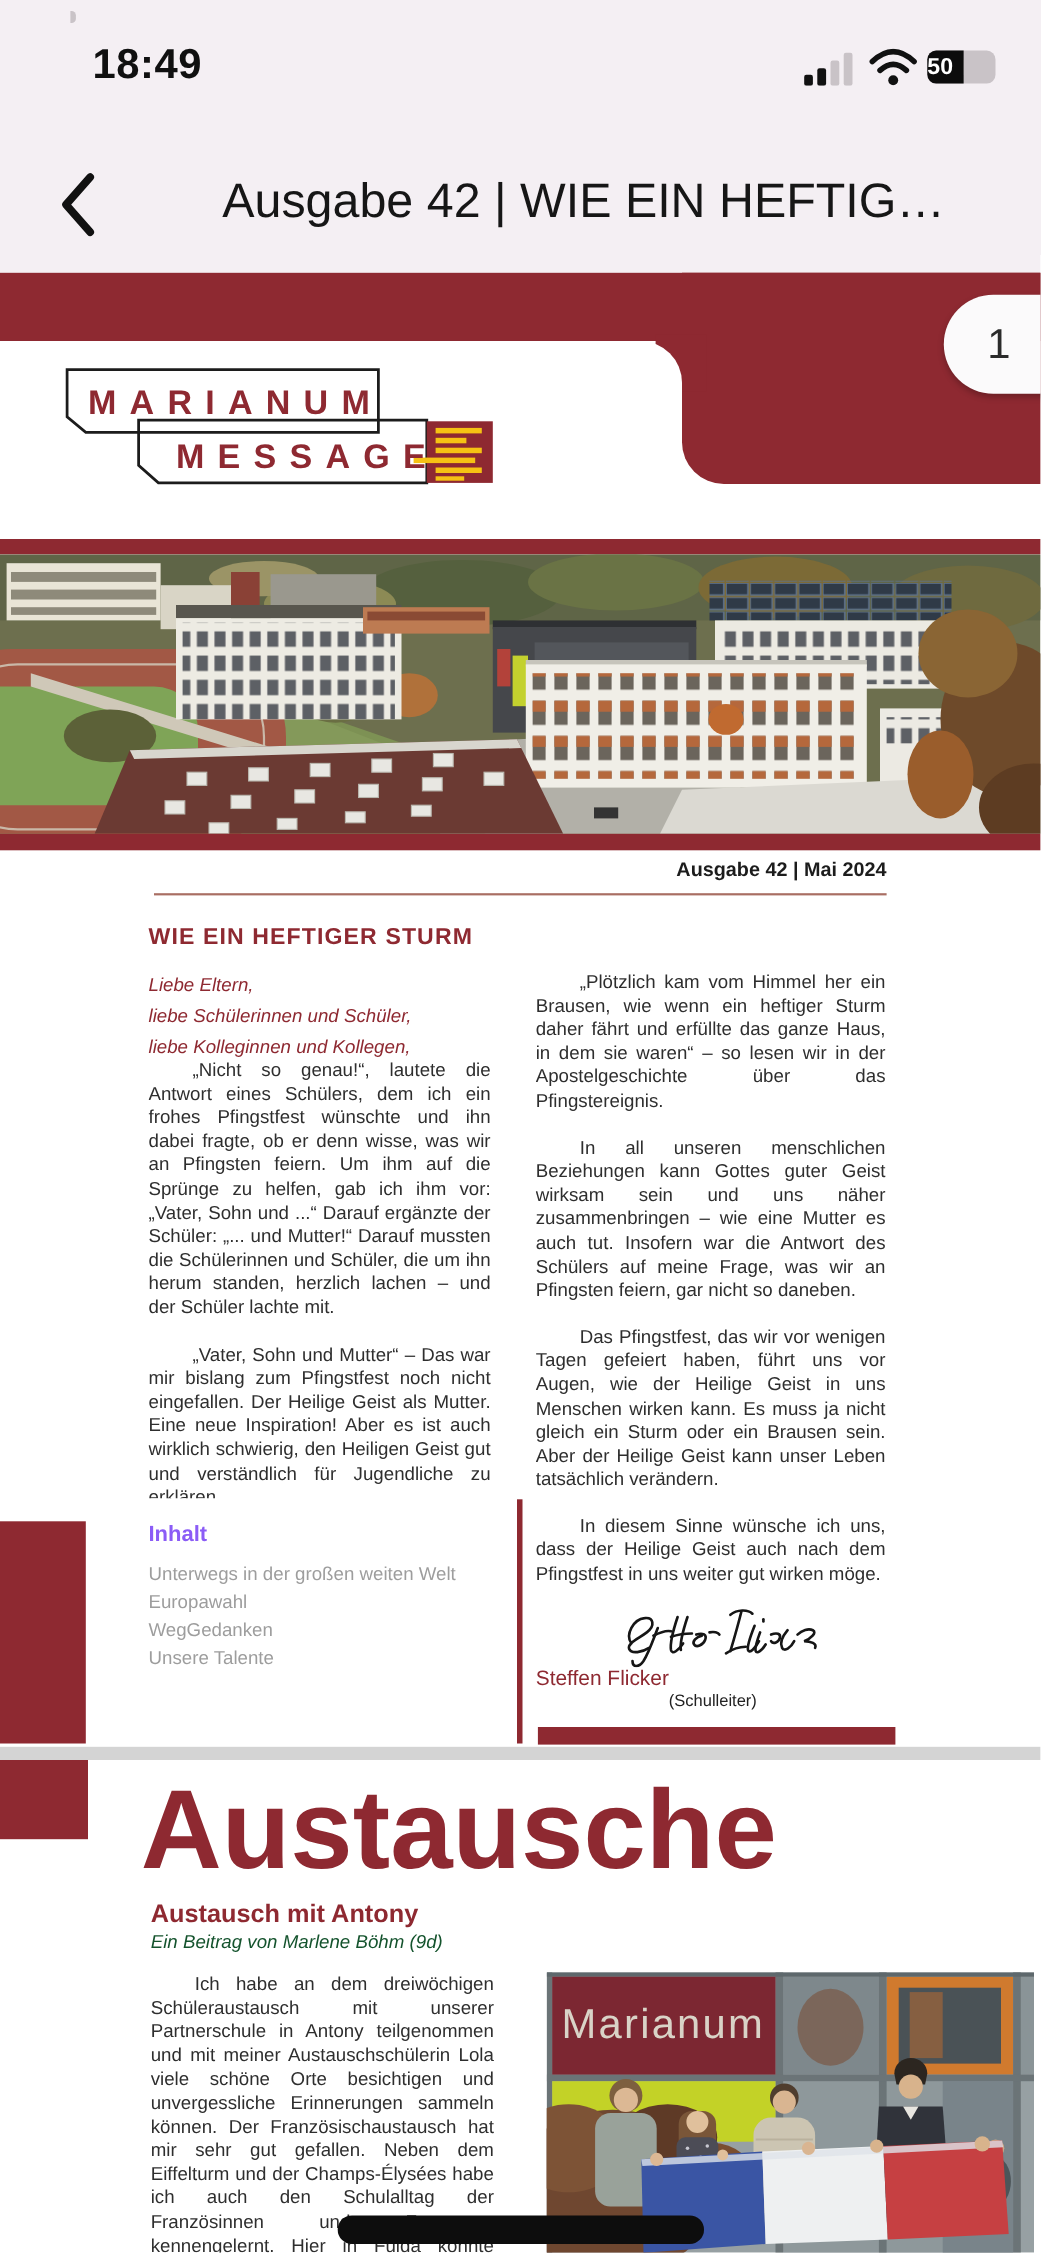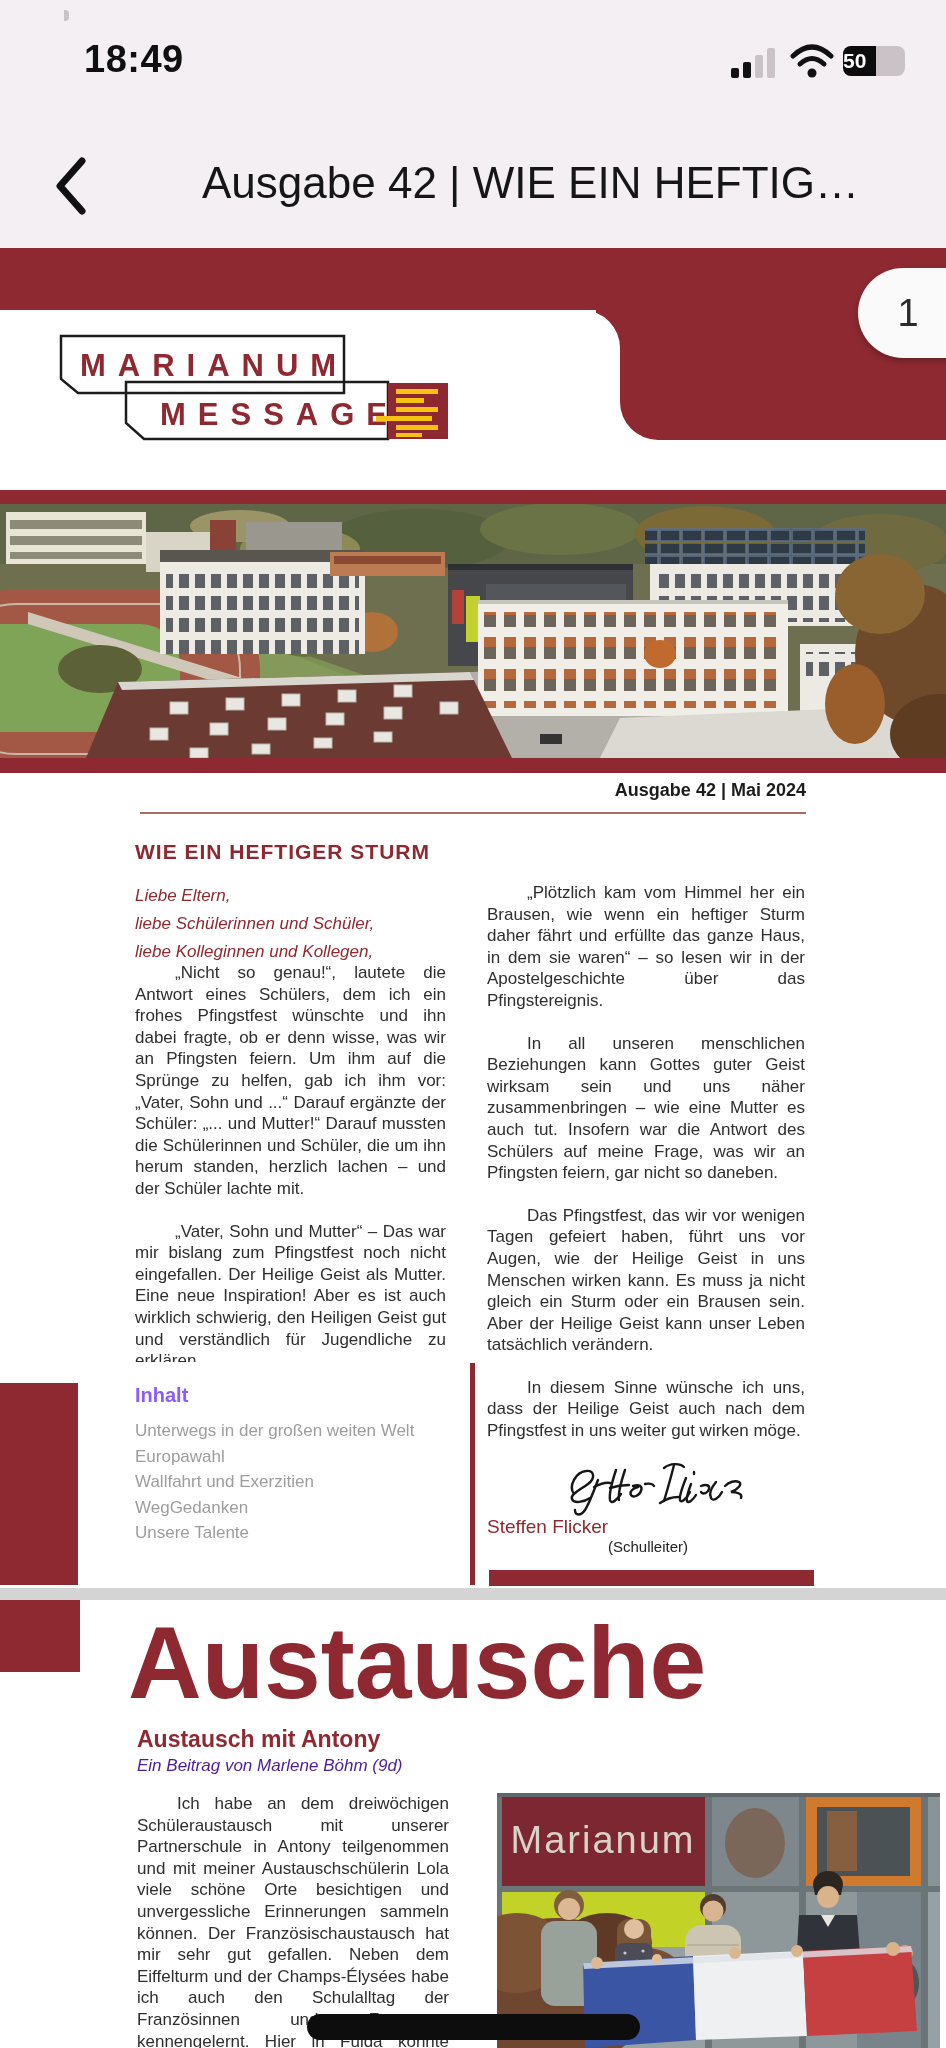--- a/index.html
+++ b/index.html
@@ -62,21 +62,21 @@
   .v-divider { left:470px; top:1363px; width:5px; height:222px; }
   .p1-bar { left:489px; top:1570px; width:325px; height:16px; }
 
   
   .sep { left:0; top:1588px; width:946px; height:12px; background:#d4d4d4; }
 
   
   .p2-block { left:0; top:1600px; width:80px; height:72px; }
   .p2-heading { left:128px; top:1612px; font-size:102px; font-weight:700; line-height:1; color:#8e2931; }
   .p2-title { left:137px; top:1726px; font-size:23px; font-weight:700; color:#8e2931; }
-  .p2-byline { left:137px; top:1756px; font-size:17px; font-style:italic; color:#4c1d95; }
+  .p2-byline { left:137px; top:1756px; font-size:17px; font-style:italic; color:#14532d; }
   .p2-body { left:137px; top:1793px; width:316px; height:255px; overflow:hidden; }
   .photo2 { left:497px; top:1793px; width:443px; height:255px; }
 
   .home-indicator { left:307px; top:2014px; width:333px; height:26px; background:#0d0d0d; border-radius:13px; z-index:60; }
 </style>
 </head>
 <body>
 
 <div class="abs chrome">
   <div class="abs time">18:49</div>
@@ -264,21 +264,20 @@
   </g>
 </svg>
 <div class="abs sig-name">Steffen Flicker</div>
 <div class="abs sig-role">(Schulleiter)</div>
 
 <div class="abs inhalt-bar maroon"></div>
 <div class="abs inhalt-title">Inhalt</div>
 <div class="abs inhalt-list">
   <div>Unterwegs in der großen weiten Welt</div>
   <div>Europawahl</div>
-  <div>Wallfahrt und Exerzitien</div>
   <div>WegGedanken</div>
   <div>Unsere Talente</div>
 </div>
 <div class="abs v-divider maroon"></div>
 <div class="abs p1-bar maroon"></div>
 
 <div class="abs sep"></div>
 
 <div class="abs p2-block maroon"></div>
 <div class="abs p2-heading">Austausche</div>

